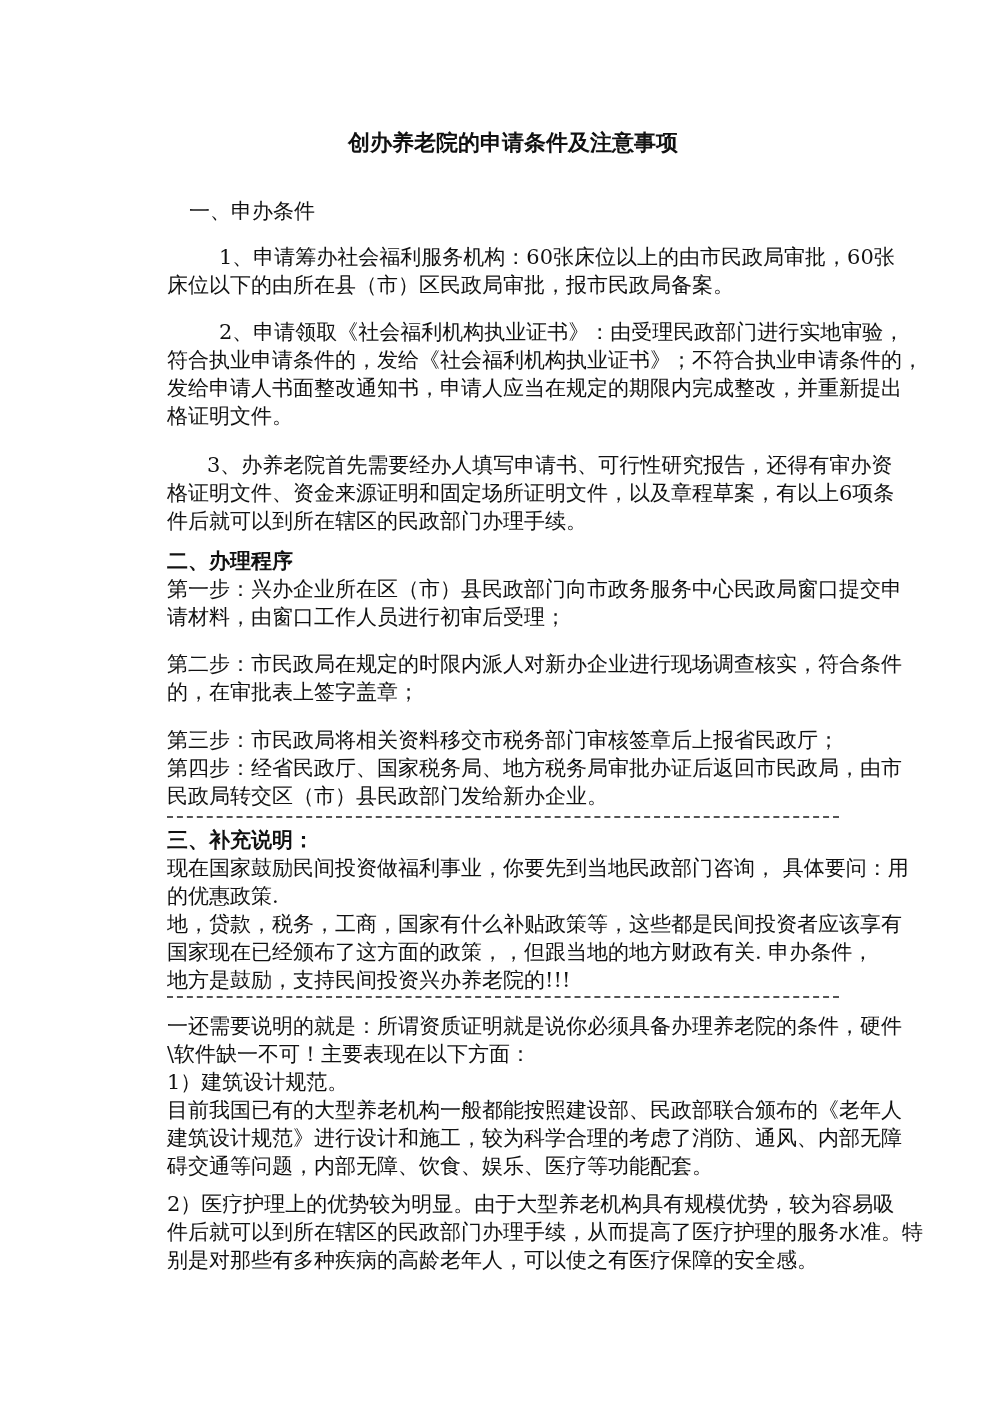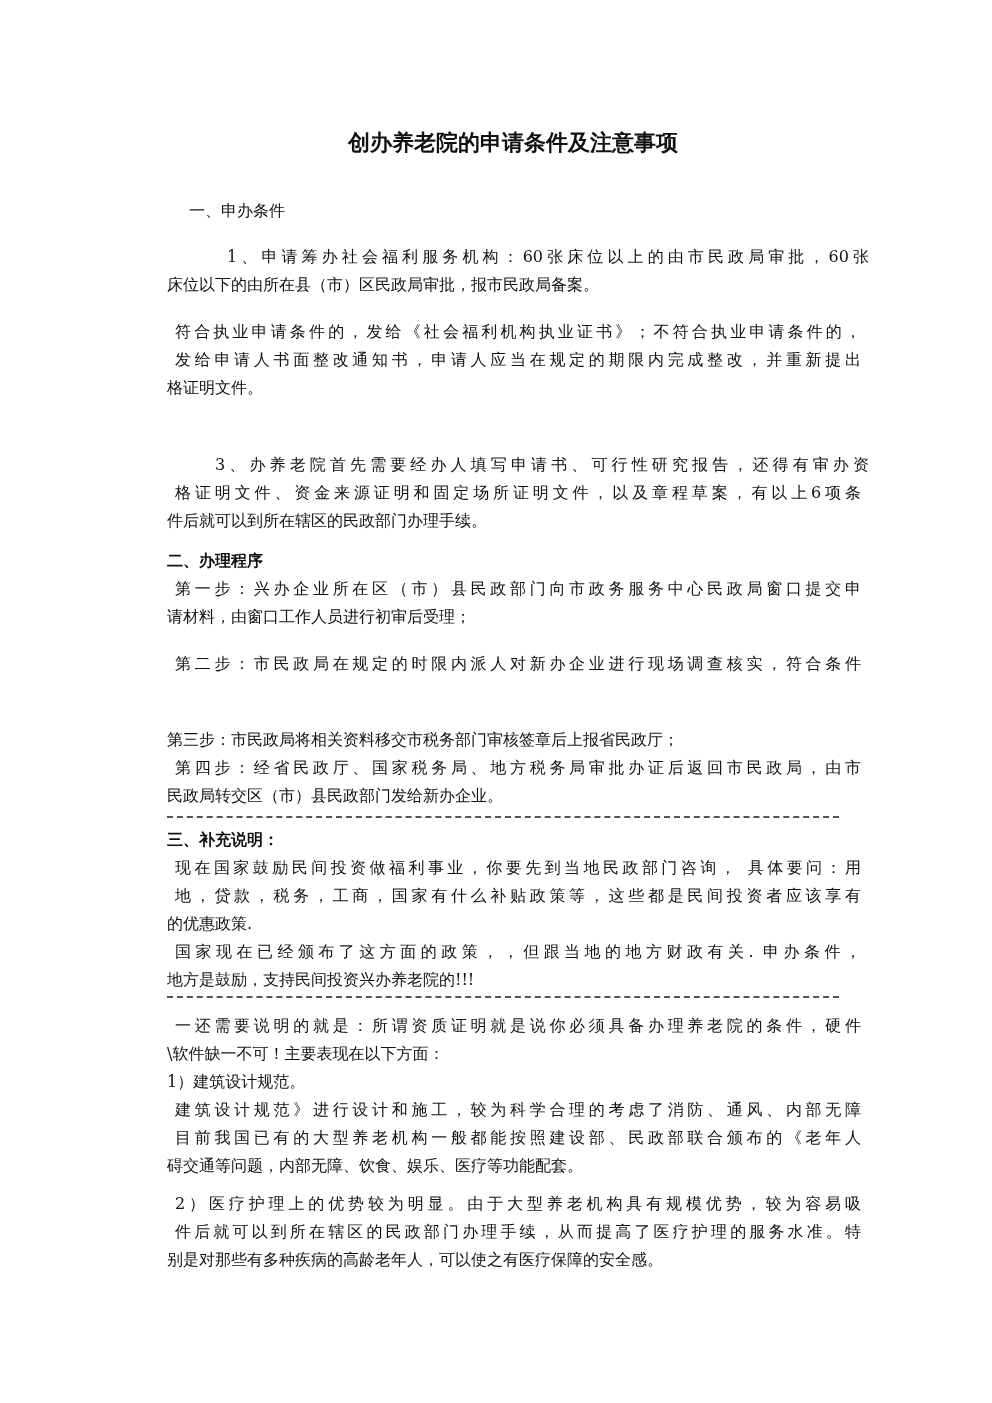--- a/index.html
+++ b/index.html
@@ -7,89 +7,91 @@
     width: 992px; height: 1403px; position: relative; overflow: hidden;
     font-family: "DejaVu Serif", "Liberation Serif", serif;
     color: #111111;
   }
   .page { position: absolute; left: 17px; top: 0; width: 992px; height: 1403px; }
   .title {
     position: absolute; left: 0; top: 128px; width: 992px; text-align: center;
     font-family: "DejaVu Sans", "Liberation Sans", sans-serif;
     font-weight: bold; font-size: 22px; letter-spacing: 0px;
   }
-  .block { position: absolute; left: 150px; width: 694px; font-size: 16px; line-height: 28px; }
+  .block { position: absolute; left: 150px; width: 694px; font-size: 21px; line-height: 28px; }
   .line { white-space: nowrap; height: 28px; }
-  .justify { text-align: justify; text-align-last: justify; margin-left: 8px; }
+  .justify { text-align: justify; text-align-last: justify; }
   .h { font-weight: bold; }
   .dash { position: absolute; left: 150px; width: 672px; height: 0; border-top: 2px dashed #555; }
 </style>
 </head>
 <body>
 
 <div class="page">
 
   <div class="title">创办养老院的申请条件及注意事项</div>
 
   <div class="block" style="top:197px;left:172px;">
     <div class="line">一、申办条件</div>
   </div>
 
   <div class="block" style="top:243px;">
     <div class="line justify" style="padding-left:52px;width:642px;">1、申请筹办社会福利服务机构：60张床位以上的由市民政局审批，60张</div>
     <div class="line">床位以下的由所在县（市）区民政局审批，报市民政局备案。</div>
   </div>
 
   <div class="block" style="top:318px;">
+    <div class="line justify" style="padding-left:52px;width:642px;">2、申请领取《社会福利机构执业证书》：由受理民政部门进行实地审验，</div>
     <div class="line justify">符合执业申请条件的，发给《社会福利机构执业证书》；不符合执业申请条件的，</div>
     <div class="line justify">发给申请人书面整改通知书，申请人应当在规定的期限内完成整改，并重新提出</div>
     <div class="line">格证明文件。</div>
   </div>
 
   <div class="block" style="top:451px;">
     <div class="line justify" style="padding-left:40px;width:654px;">3、办养老院首先需要经办人填写申请书、可行性研究报告，还得有审办资</div>
     <div class="line justify">格证明文件、资金来源证明和固定场所证明文件，以及章程草案，有以上6项条</div>
     <div class="line">件后就可以到所在辖区的民政部门办理手续。</div>
   </div>
 
   <div class="block" style="top:547px;">
     <div class="line h">二、办理程序</div>
     <div class="line justify">第一步：兴办企业所在区（市）县民政部门向市政务服务中心民政局窗口提交申</div>
     <div class="line">请材料，由窗口工作人员进行初审后受理；</div>
   </div>
 
   <div class="block" style="top:650px;">
     <div class="line justify">第二步：市民政局在规定的时限内派人对新办企业进行现场调查核实，符合条件</div>
+    <div class="line">的，在审批表上签字盖章；</div>
   </div>
 
   <div class="block" style="top:726px;">
     <div class="line">第三步：市民政局将相关资料移交市税务部门审核签章后上报省民政厅；</div>
     <div class="line justify">第四步：经省民政厅、国家税务局、地方税务局审批办证后返回市民政局，由市</div>
     <div class="line">民政局转交区（市）县民政部门发给新办企业。</div>
   </div>
 
   <div class="dash" style="top:816px;"></div>
 
   <div class="block" style="top:826px;">
     <div class="line h">三、补充说明：</div>
     <div class="line justify">现在国家鼓励民间投资做福利事业，你要先到当地民政部门咨询， 具体要问：用</div>
+    <div class="line">的优惠政策.</div>
     <div class="line justify">地，贷款，税务，工商，国家有什么补贴政策等，这些都是民间投资者应该享有</div>
-    <div class="line">的优惠政策.</div>
     <div class="line justify">国家现在已经颁布了这方面的政策，，但跟当地的地方财政有关. 申办条件，</div>
     <div class="line">地方是鼓励，支持民间投资兴办养老院的!!!</div>
   </div>
 
   <div class="dash" style="top:996px;"></div>
 
   <div class="block" style="top:1012px;">
     <div class="line justify">一还需要说明的就是：所谓资质证明就是说你必须具备办理养老院的条件，硬件</div>
     <div class="line">\软件缺一不可！主要表现在以下方面：</div>
     <div class="line">1）建筑设计规范。</div>
+    <div class="line justify">目前我国已有的大型养老机构一般都能按照建设部、民政部联合颁布的《老年人</div>
     <div class="line justify">建筑设计规范》进行设计和施工，较为科学合理的考虑了消防、通风、内部无障</div>
-    <div class="line justify">目前我国已有的大型养老机构一般都能按照建设部、民政部联合颁布的《老年人</div>
     <div class="line">碍交通等问题，内部无障、饮食、娱乐、医疗等功能配套。</div>
   </div>
 
   <div class="block" style="top:1190px;">
     <div class="line justify">2）医疗护理上的优势较为明显。由于大型养老机构具有规模优势，较为容易吸</div>
     <div class="line justify">件后就可以到所在辖区的民政部门办理手续，从而提高了医疗护理的服务水准。特</div>
     <div class="line">别是对那些有多种疾病的高龄老年人，可以使之有医疗保障的安全感。</div>
   </div>
 
 </div>

